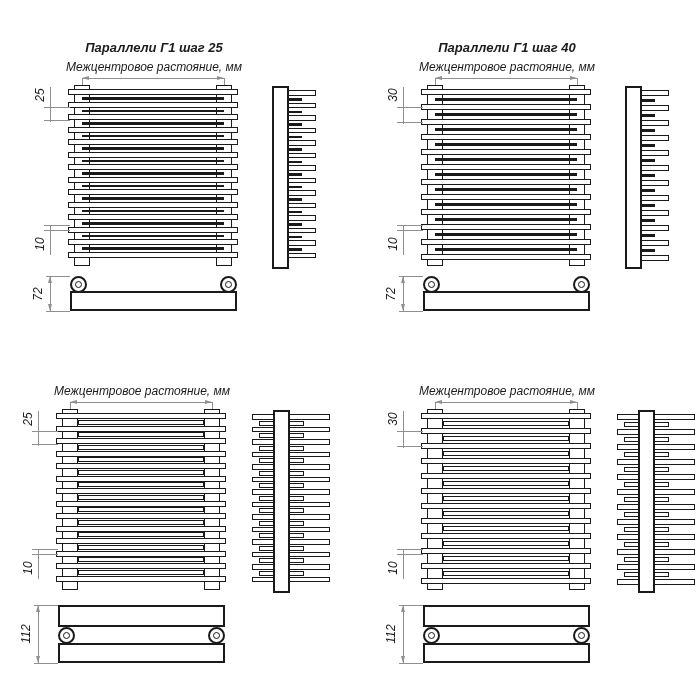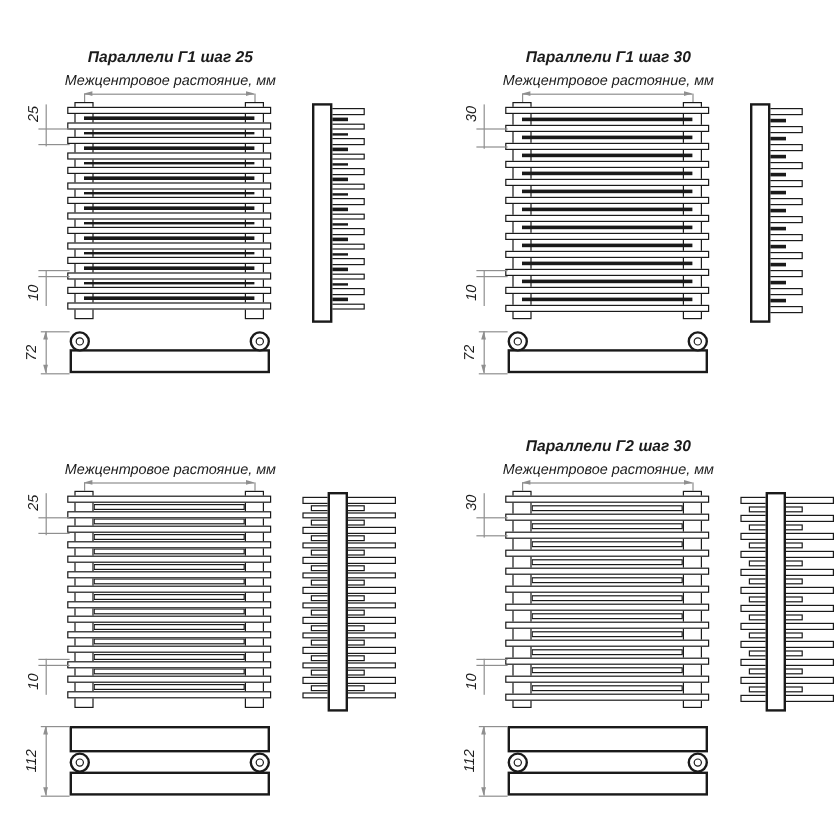--- a/index.html
+++ b/index.html
@@ -27,21 +27,21 @@
   .arrD{border-left:2.5px solid transparent;border-right:2.5px solid transparent;border-top:7px solid var(--dim);}
   .circle{border:2px solid var(--ln);background:#fff;border-radius:50%;display:flex;
           align-items:center;justify-content:center;}
   .circle .inner{border:1.5px solid var(--ln);background:#fff;border-radius:50%;
                  width:7px;height:7px;box-sizing:border-box;}
 </style>
 </head>
 <body>
 
 <div class="canvas" id="canvas">
-    <div class="abs " style="left: 0px; top: 0px; width: 350px; height: 340px; text-decoration: underline;">
+    <div class="abs " style="left: 12px; top: 0px; width: 350px; height: 340px; text-decoration: underline;">
       <div class="abs title" style="left: 12px; top: 40px; width: 260px;">Параллели Г1 шаг 25</div>
       <div class="abs sub" style="left: 12px; top: 60px; width: 260px;">Межцентровое растояние, мм</div>
       <div class="abs dimln" style="left: 70px; top: 78px; width: 142px; height: 1px;"></div>
       <div class="abs dimln" style="left: 70px; top: 78px; width: 1px; height: 7px;"></div>
       <div class="abs dimln" style="left: 212px; top: 78px; width: 1px; height: 7px;"></div>
       <div class="abs arr arrL" style="left: 70px; top: 76px;"></div>
       <div class="abs arr arrR" style="left: 205px; top: 76px;"></div>
       <div class="abs " style="left: 56px; top: 85px; width: 170px; height: 181px;">
         <div class="abs outl" style="left: 6px; top: 0px; width: 16px; height: 181px;"></div>
         <div class="abs outl" style="left: 148px; top: 0px; width: 16px; height: 181px;"></div>
@@ -119,21 +119,21 @@
       <div class="abs dimln" style="left: 32px; top: 107px; width: 26px; height: 1px;"></div>
       <div class="abs dimln" style="left: 32px; top: 119.5px; width: 26px; height: 1px;"></div>
       <div class="abs dimln" style="left: 38px; top: 87px; width: 1px; height: 34.5px;"></div>
       <div class="abs lbl rot" style="left: 8px; top: 88px; width: 40px; height: 14px;">25</div>
       <div class="abs dimln" style="left: 32px; top: 225px; width: 26px; height: 1px;"></div>
       <div class="abs dimln" style="left: 32px; top: 230px; width: 26px; height: 1px;"></div>
       <div class="abs dimln" style="left: 38px; top: 225px; width: 1px; height: 30px;"></div>
       <div class="abs lbl rot" style="left: 8px; top: 237px; width: 40px; height: 14px;">10</div>
     </div>
     <div class="abs " style="left: 365px; top: 0px; width: 350px; height: 340px;">
-      <div class="abs title" style="left: 12px; top: 40px; width: 260px;">Параллели Г1 шаг 30</div>
+      <div class="abs title" style="left: 12px; top: 40px; width: 260px;">Параллели Г1 шаг 40</div>
       <div class="abs sub" style="left: 12px; top: 60px; width: 260px;">Межцентровое растояние, мм</div>
       <div class="abs dimln" style="left: 70px; top: 78px; width: 142px; height: 1px;"></div>
       <div class="abs dimln" style="left: 70px; top: 78px; width: 1px; height: 7px;"></div>
       <div class="abs dimln" style="left: 212px; top: 78px; width: 1px; height: 7px;"></div>
       <div class="abs arr arrL" style="left: 70px; top: 76px;"></div>
       <div class="abs arr arrR" style="left: 205px; top: 76px;"></div>
       <div class="abs " style="left: 56px; top: 85px; width: 170px; height: 181px;">
         <div class="abs outl" style="left: 6px; top: 0px; width: 16px; height: 181px;"></div>
         <div class="abs outl" style="left: 148px; top: 0px; width: 16px; height: 181px;"></div>
         <div class="abs solid" style="left: 14px; top: 13.25px; width: 142px; height: 2.5px;"></div>
@@ -320,21 +320,20 @@
       <div class="abs dimln" style="left: 32px; top: 107px; width: 26px; height: 1px;"></div>
       <div class="abs dimln" style="left: 32px; top: 119.5px; width: 26px; height: 1px;"></div>
       <div class="abs dimln" style="left: 38px; top: 87px; width: 1px; height: 34.5px;"></div>
       <div class="abs lbl rot" style="left: 8px; top: 88px; width: 40px; height: 14px;">25</div>
       <div class="abs dimln" style="left: 32px; top: 225px; width: 26px; height: 1px;"></div>
       <div class="abs dimln" style="left: 32px; top: 230px; width: 26px; height: 1px;"></div>
       <div class="abs dimln" style="left: 38px; top: 225px; width: 1px; height: 30px;"></div>
       <div class="abs lbl rot" style="left: 8px; top: 237px; width: 40px; height: 14px;">10</div>
     </div>
     <div class="abs " style="left: 365px; top: 324px; width: 350px; height: 340px;">
-      <div class="abs title" style="left: 12px; top: 40px; width: 260px;">Параллели Г2 шаг 30</div>
       <div class="abs sub" style="left: 12px; top: 60px; width: 260px;">Межцентровое растояние, мм</div>
       <div class="abs dimln" style="left: 70px; top: 78px; width: 142px; height: 1px;"></div>
       <div class="abs dimln" style="left: 70px; top: 78px; width: 1px; height: 7px;"></div>
       <div class="abs dimln" style="left: 212px; top: 78px; width: 1px; height: 7px;"></div>
       <div class="abs arr arrL" style="left: 70px; top: 76px;"></div>
       <div class="abs arr arrR" style="left: 205px; top: 76px;"></div>
       <div class="abs " style="left: 56px; top: 85px; width: 170px; height: 181px;">
         <div class="abs outl" style="left: 6px; top: 0px; width: 16px; height: 181px;"></div>
         <div class="abs outl" style="left: 148px; top: 0px; width: 16px; height: 181px;"></div>
         <div class="abs outl" style="left: 22px; top: 12px; width: 126px; height: 5px;"></div>

